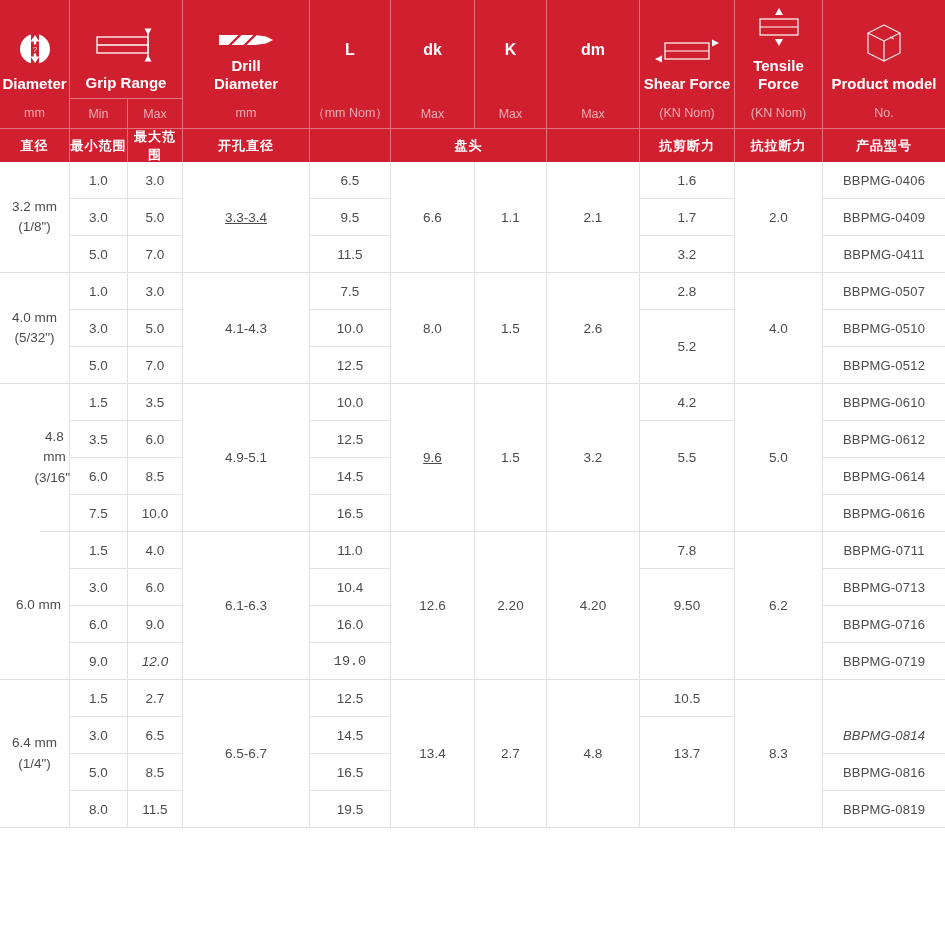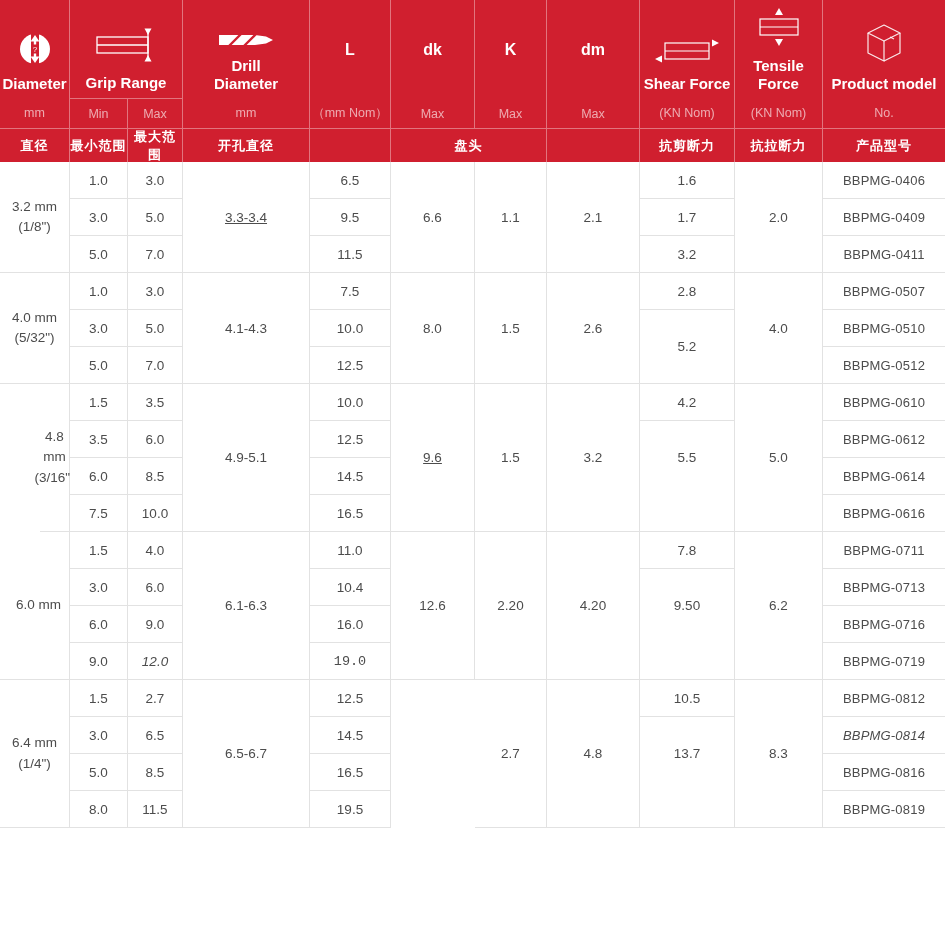--- a/index.html
+++ b/index.html
@@ -256,27 +256,27 @@
       <div class="cell bd bb model" style="grid-area: 16 / 11;">BBPMG-0716</div>
       <div class="cell bd br bb" style="grid-area: 17 / 2;">9.0</div>
       <div class="cell bd br bb" style="grid-area: 17 / 3; font-style: italic;">12.0</div>
       <div class="cell bd br bb" style="grid-area: 17 / 5; font-family: Liberation Mono, monospace;">19.0</div>
       <div class="cell bd bb model" style="grid-area: 17 / 11;">BBPMG-0719</div>
       <div class="cell bd br bb" style="grid-area: 14 / 9 / 15;">7.8</div>
       <div class="cell bd br bb shear-offset" style="grid-area: 15 / 9 / 18;">9.50</div>
       <div class="cell bd br bb pre" style="grid-area: 18 / 1 / 22;">6.4 mm
 (1/4")</div>
       <div class="cell bd br bb" style="grid-area: 18 / 4 / 22;">6.5-6.7</div>
+      <div class="cell bd br bb" style="grid-area: 18 / 6 / 22;">13.4</div>
       <div class="cell bd br bb" style="grid-area: 18 / 7 / 22;">2.7</div>
       <div class="cell bd br bb" style="grid-area: 18 / 8 / 22;">4.8</div>
       <div class="cell bd br bb" style="grid-area: 18 / 10 / 22;">8.3</div>
       <div class="cell bd br bb" style="grid-area: 18 / 2;">1.5</div>
       <div class="cell bd br bb" style="grid-area: 18 / 3;">2.7</div>
       <div class="cell bd br bb" style="grid-area: 18 / 5;">12.5</div>
-      <div class="cell bd bb model" style="grid-area: 18 / 11;">BBPMG-0812</div>
       <div class="cell bd br bb" style="grid-area: 19 / 2;">3.0</div>
       <div class="cell bd br bb" style="grid-area: 19 / 3;">6.5</div>
       <div class="cell bd br bb" style="grid-area: 19 / 5;">14.5</div>
       <div class="cell bd bb model" style="grid-area: 19 / 11; font-style: italic;">BBPMG-0814</div>
       <div class="cell bd br bb" style="grid-area: 20 / 2;">5.0</div>
       <div class="cell bd br bb" style="grid-area: 20 / 3;">8.5</div>
       <div class="cell bd br bb" style="grid-area: 20 / 5;">16.5</div>
       <div class="cell bd bb model" style="grid-area: 20 / 11;">BBPMG-0816</div>
       <div class="cell bd br bb" style="grid-area: 21 / 2;">8.0</div>
       <div class="cell bd br bb" style="grid-area: 21 / 3;">11.5</div>

